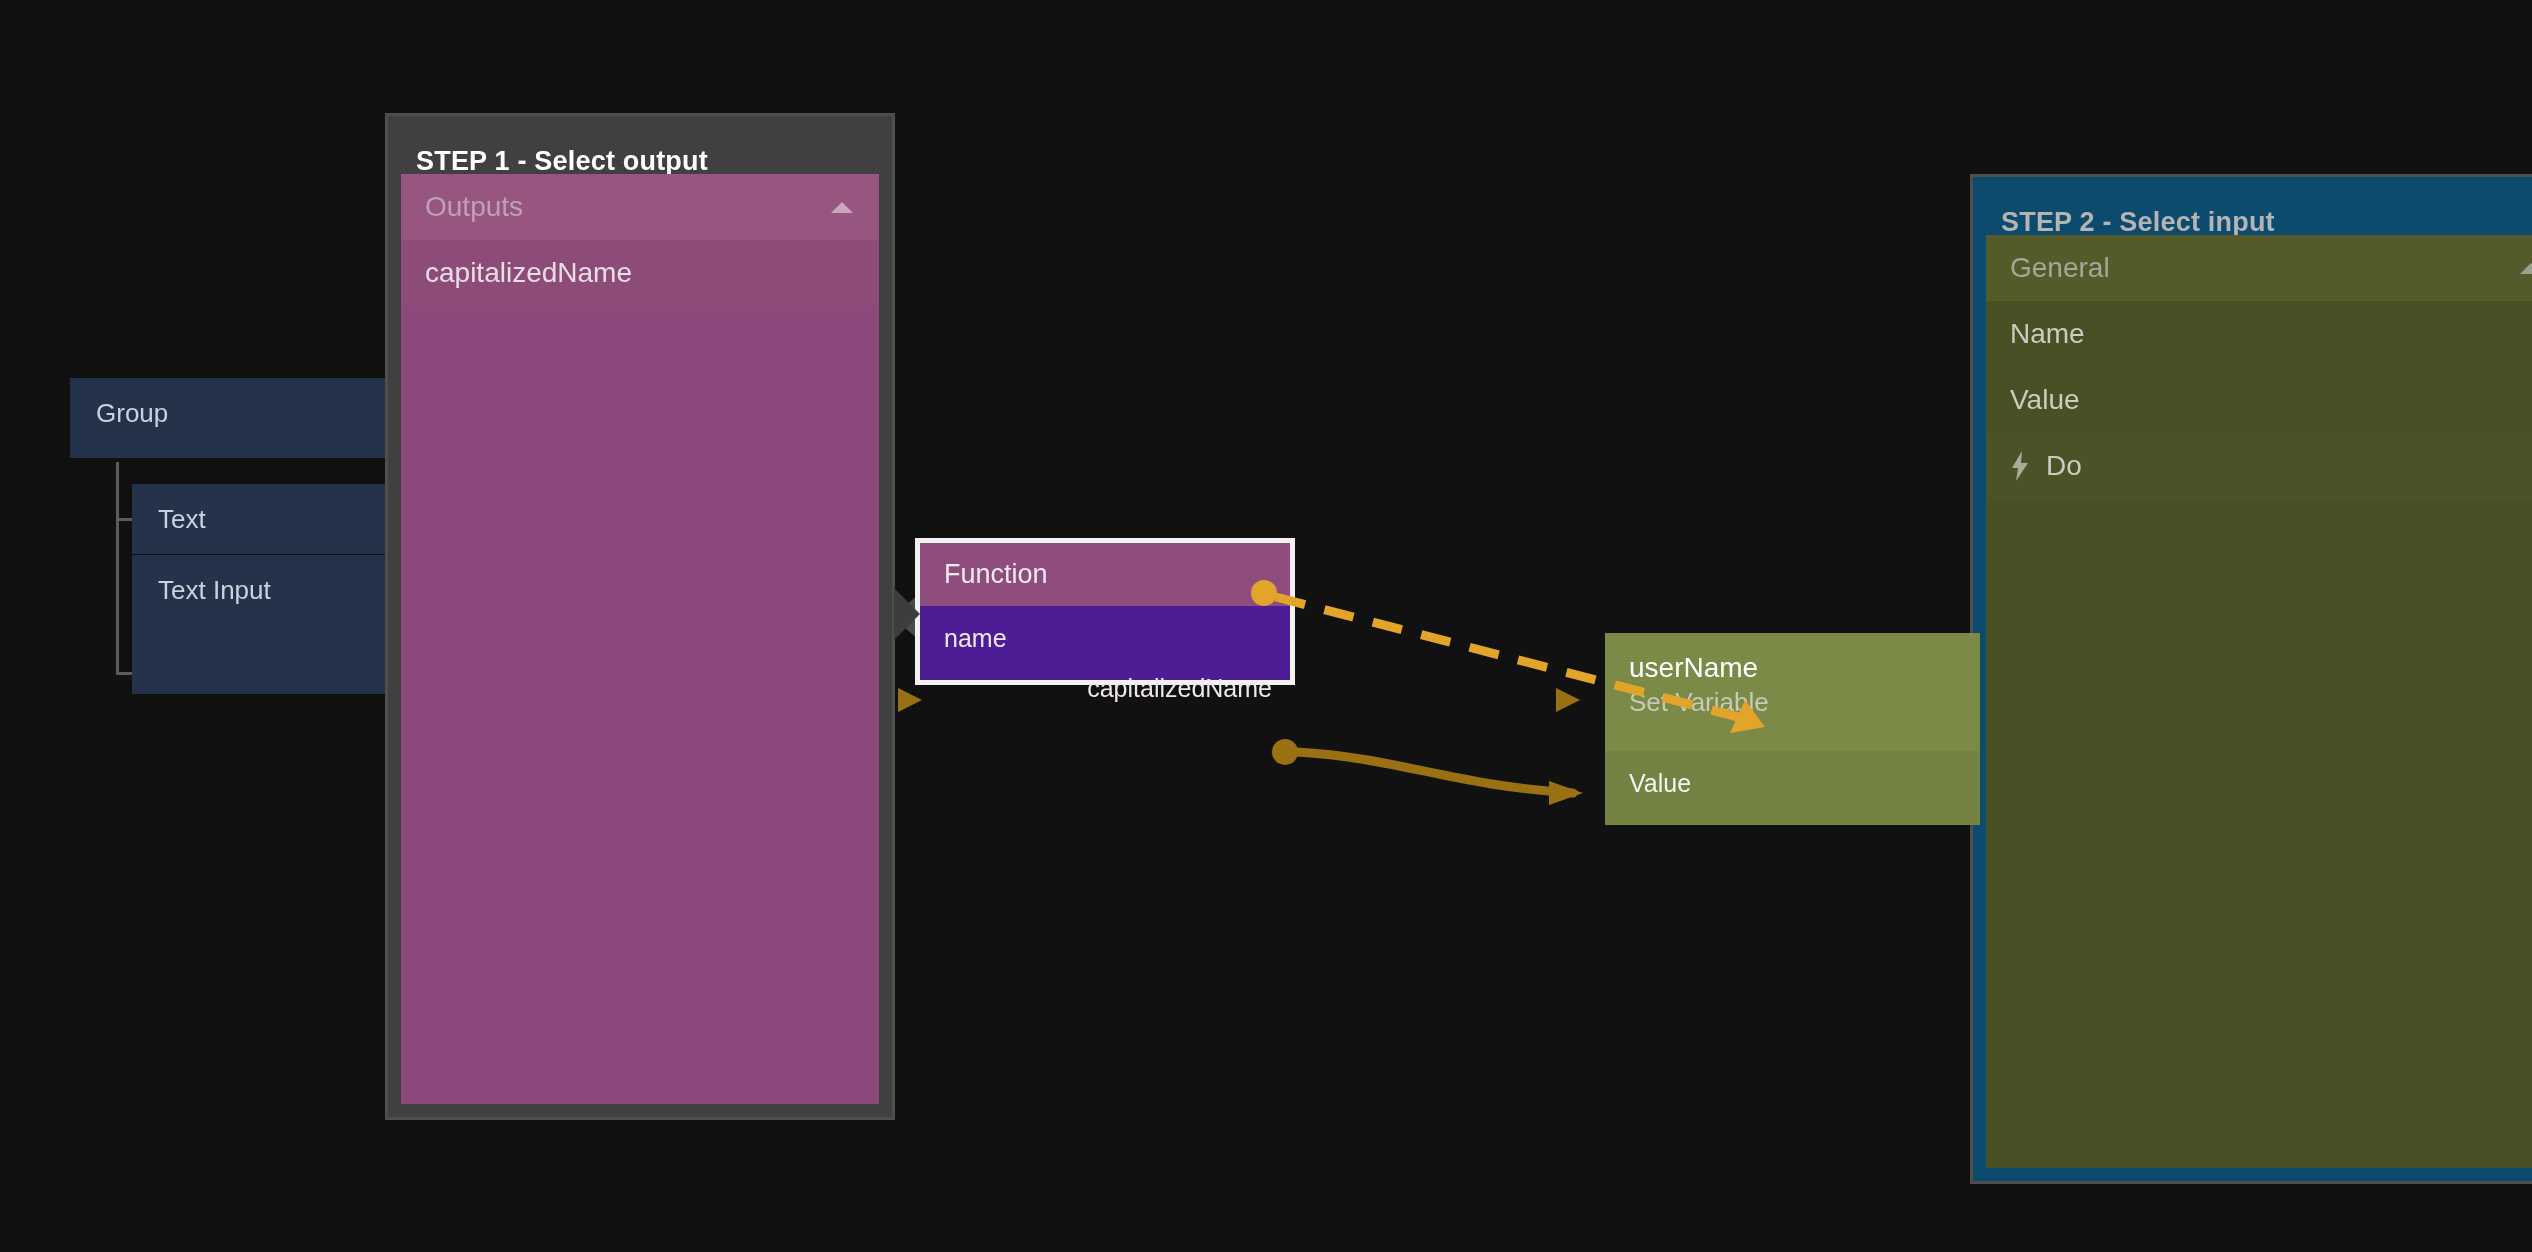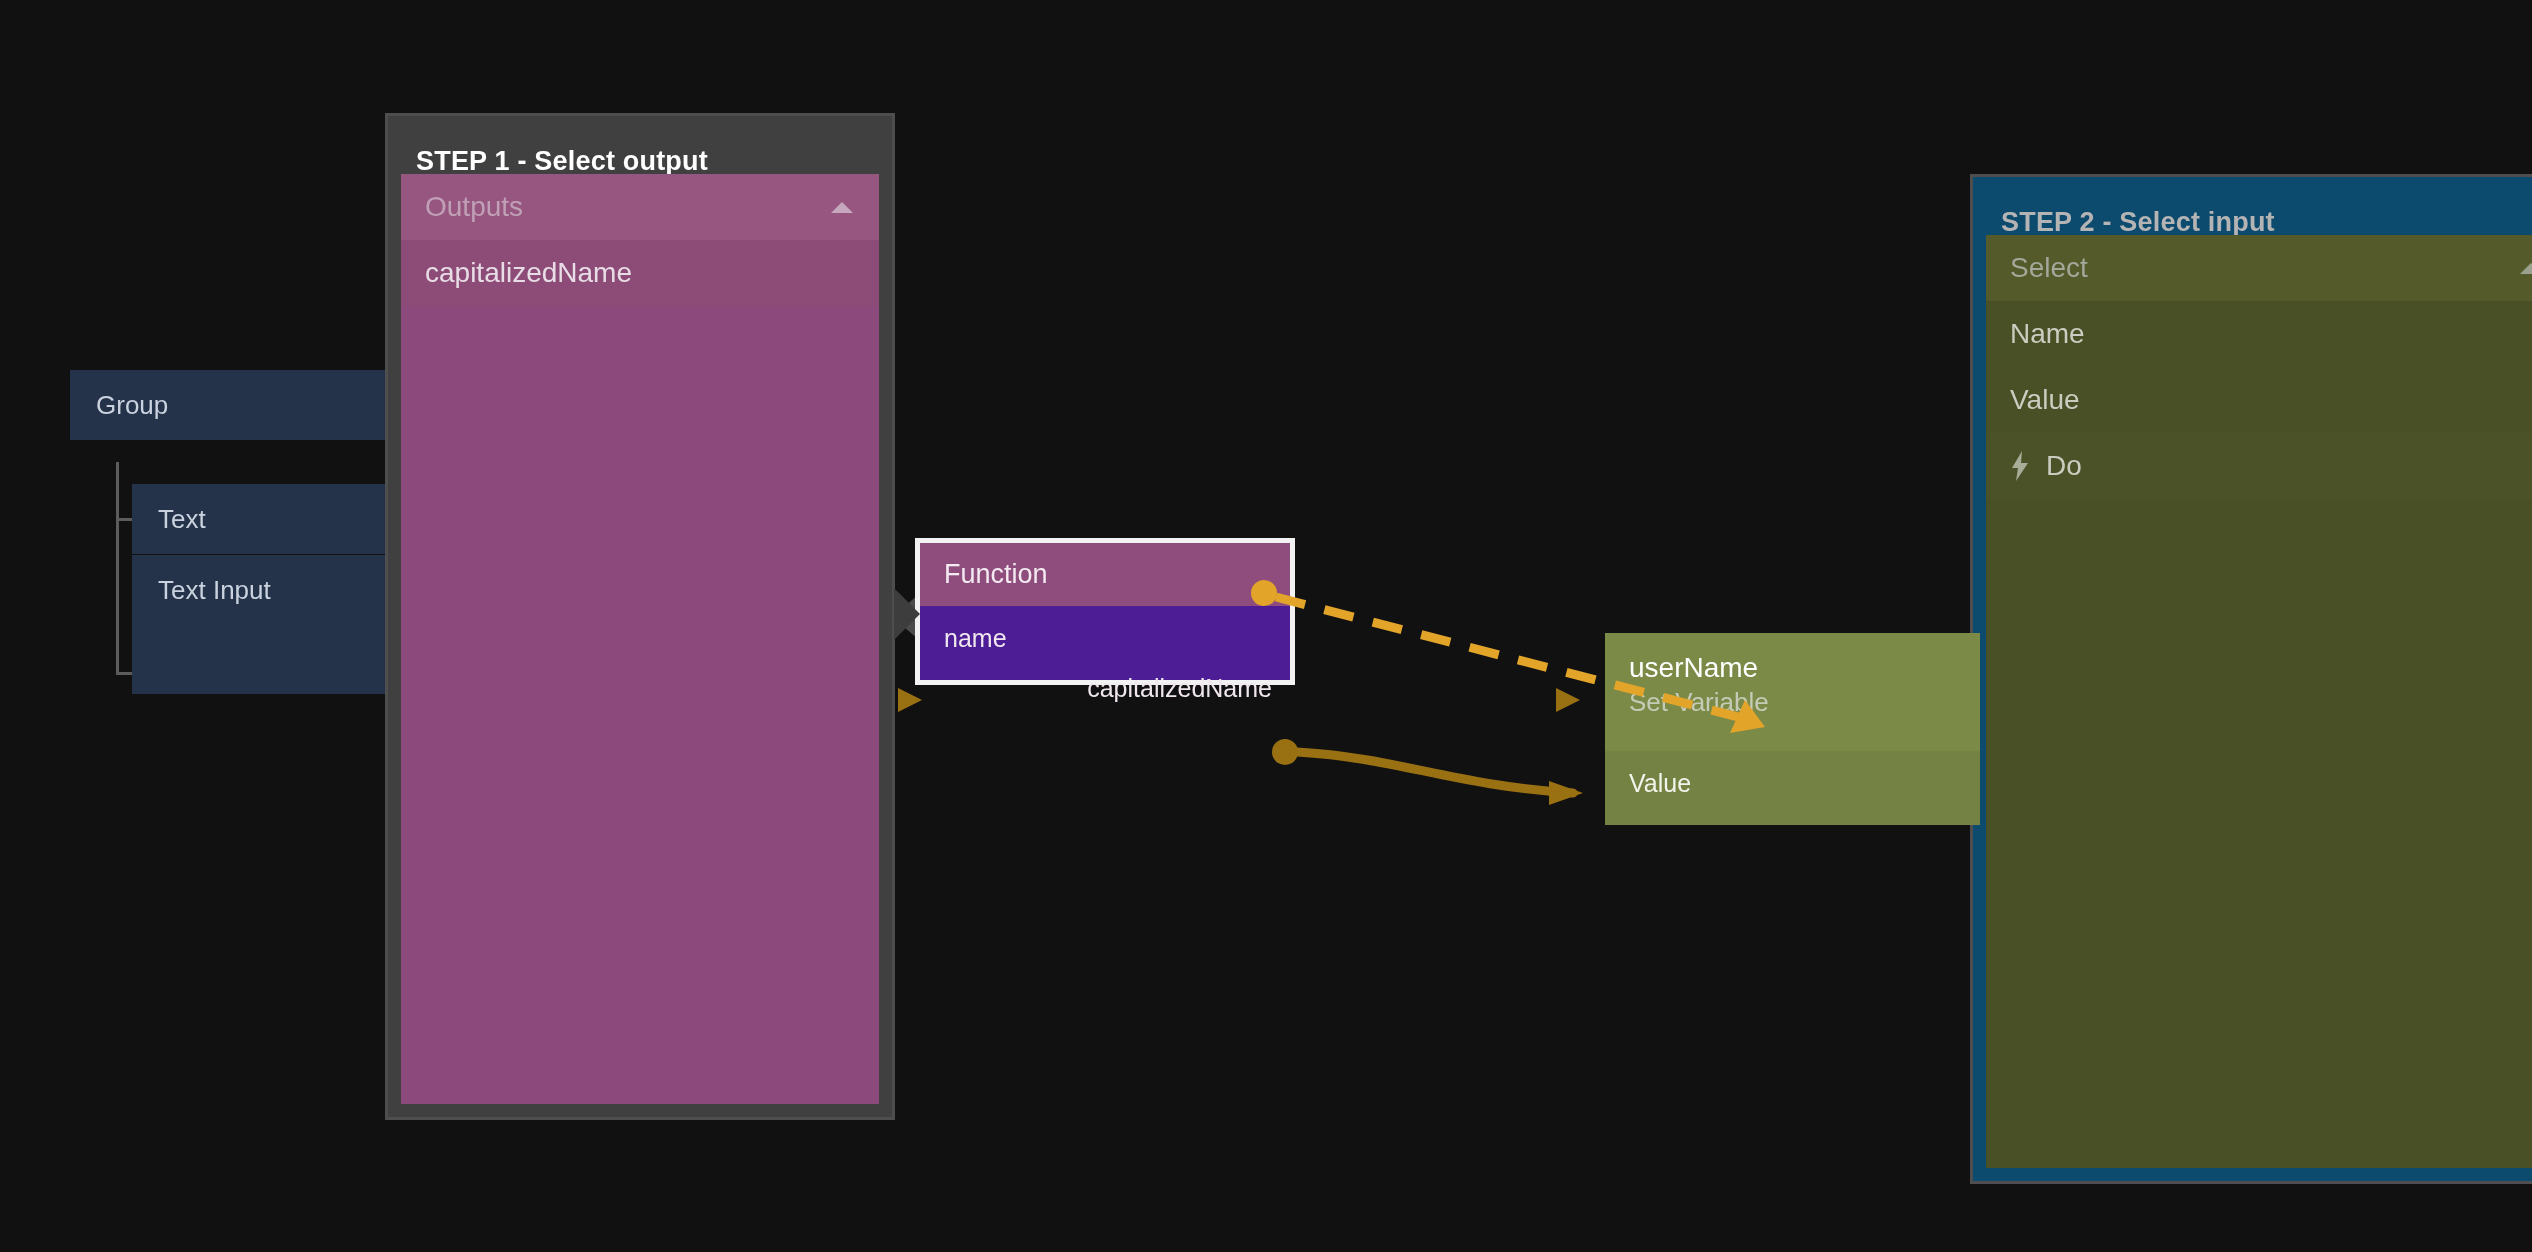--- a/index.html
+++ b/index.html
@@ -149,21 +149,21 @@
   .tree-node {
     position: absolute;
     box-sizing: border-box;
     background: #24334a;
     color: #c9d2de;
     font-size: 26px;
     padding-left: 26px;
     line-height: 70px;
     white-space: nowrap;
   }
-  #tree-group { left: 0;   top: 4px;   width: 320px; height: 70px; }
+  #tree-group { left: 0;   top: 12px;   width: 320px; height: 80px; }
   #tree-text  { left: 62px; top: 118px; width: 258px; height: 70px; }
   #tree-input { left: 62px; top: 189px; width: 258px; height: 70px; }
   #tree-input-body {
     position: absolute;
     left: 62px; top: 259px;
     width: 258px; height: 69px;
     background: #24334a;
   }
   .tree-elbow {
     position: absolute;
@@ -298,21 +298,21 @@
     </div>
 
     <div class="beak-left"></div>
   </div>
 
   <div class="panel" id="step2">
     <div class="panel-title">STEP 2 - Select input</div>
 
     <div class="panel-body">
       <div class="row group-header sec-olive-head">
-        <span>Select</span>
+        <span>General</span>
         <span class="chevron-up"></span>
       </div>
       <div class="row leaf sec-olive-item">
         <span>Name</span>
       </div>
       <div class="row leaf sec-olive-item">
         <span>Value</span>
       </div>
 
       <div class="row leaf sec-olive-item2">

